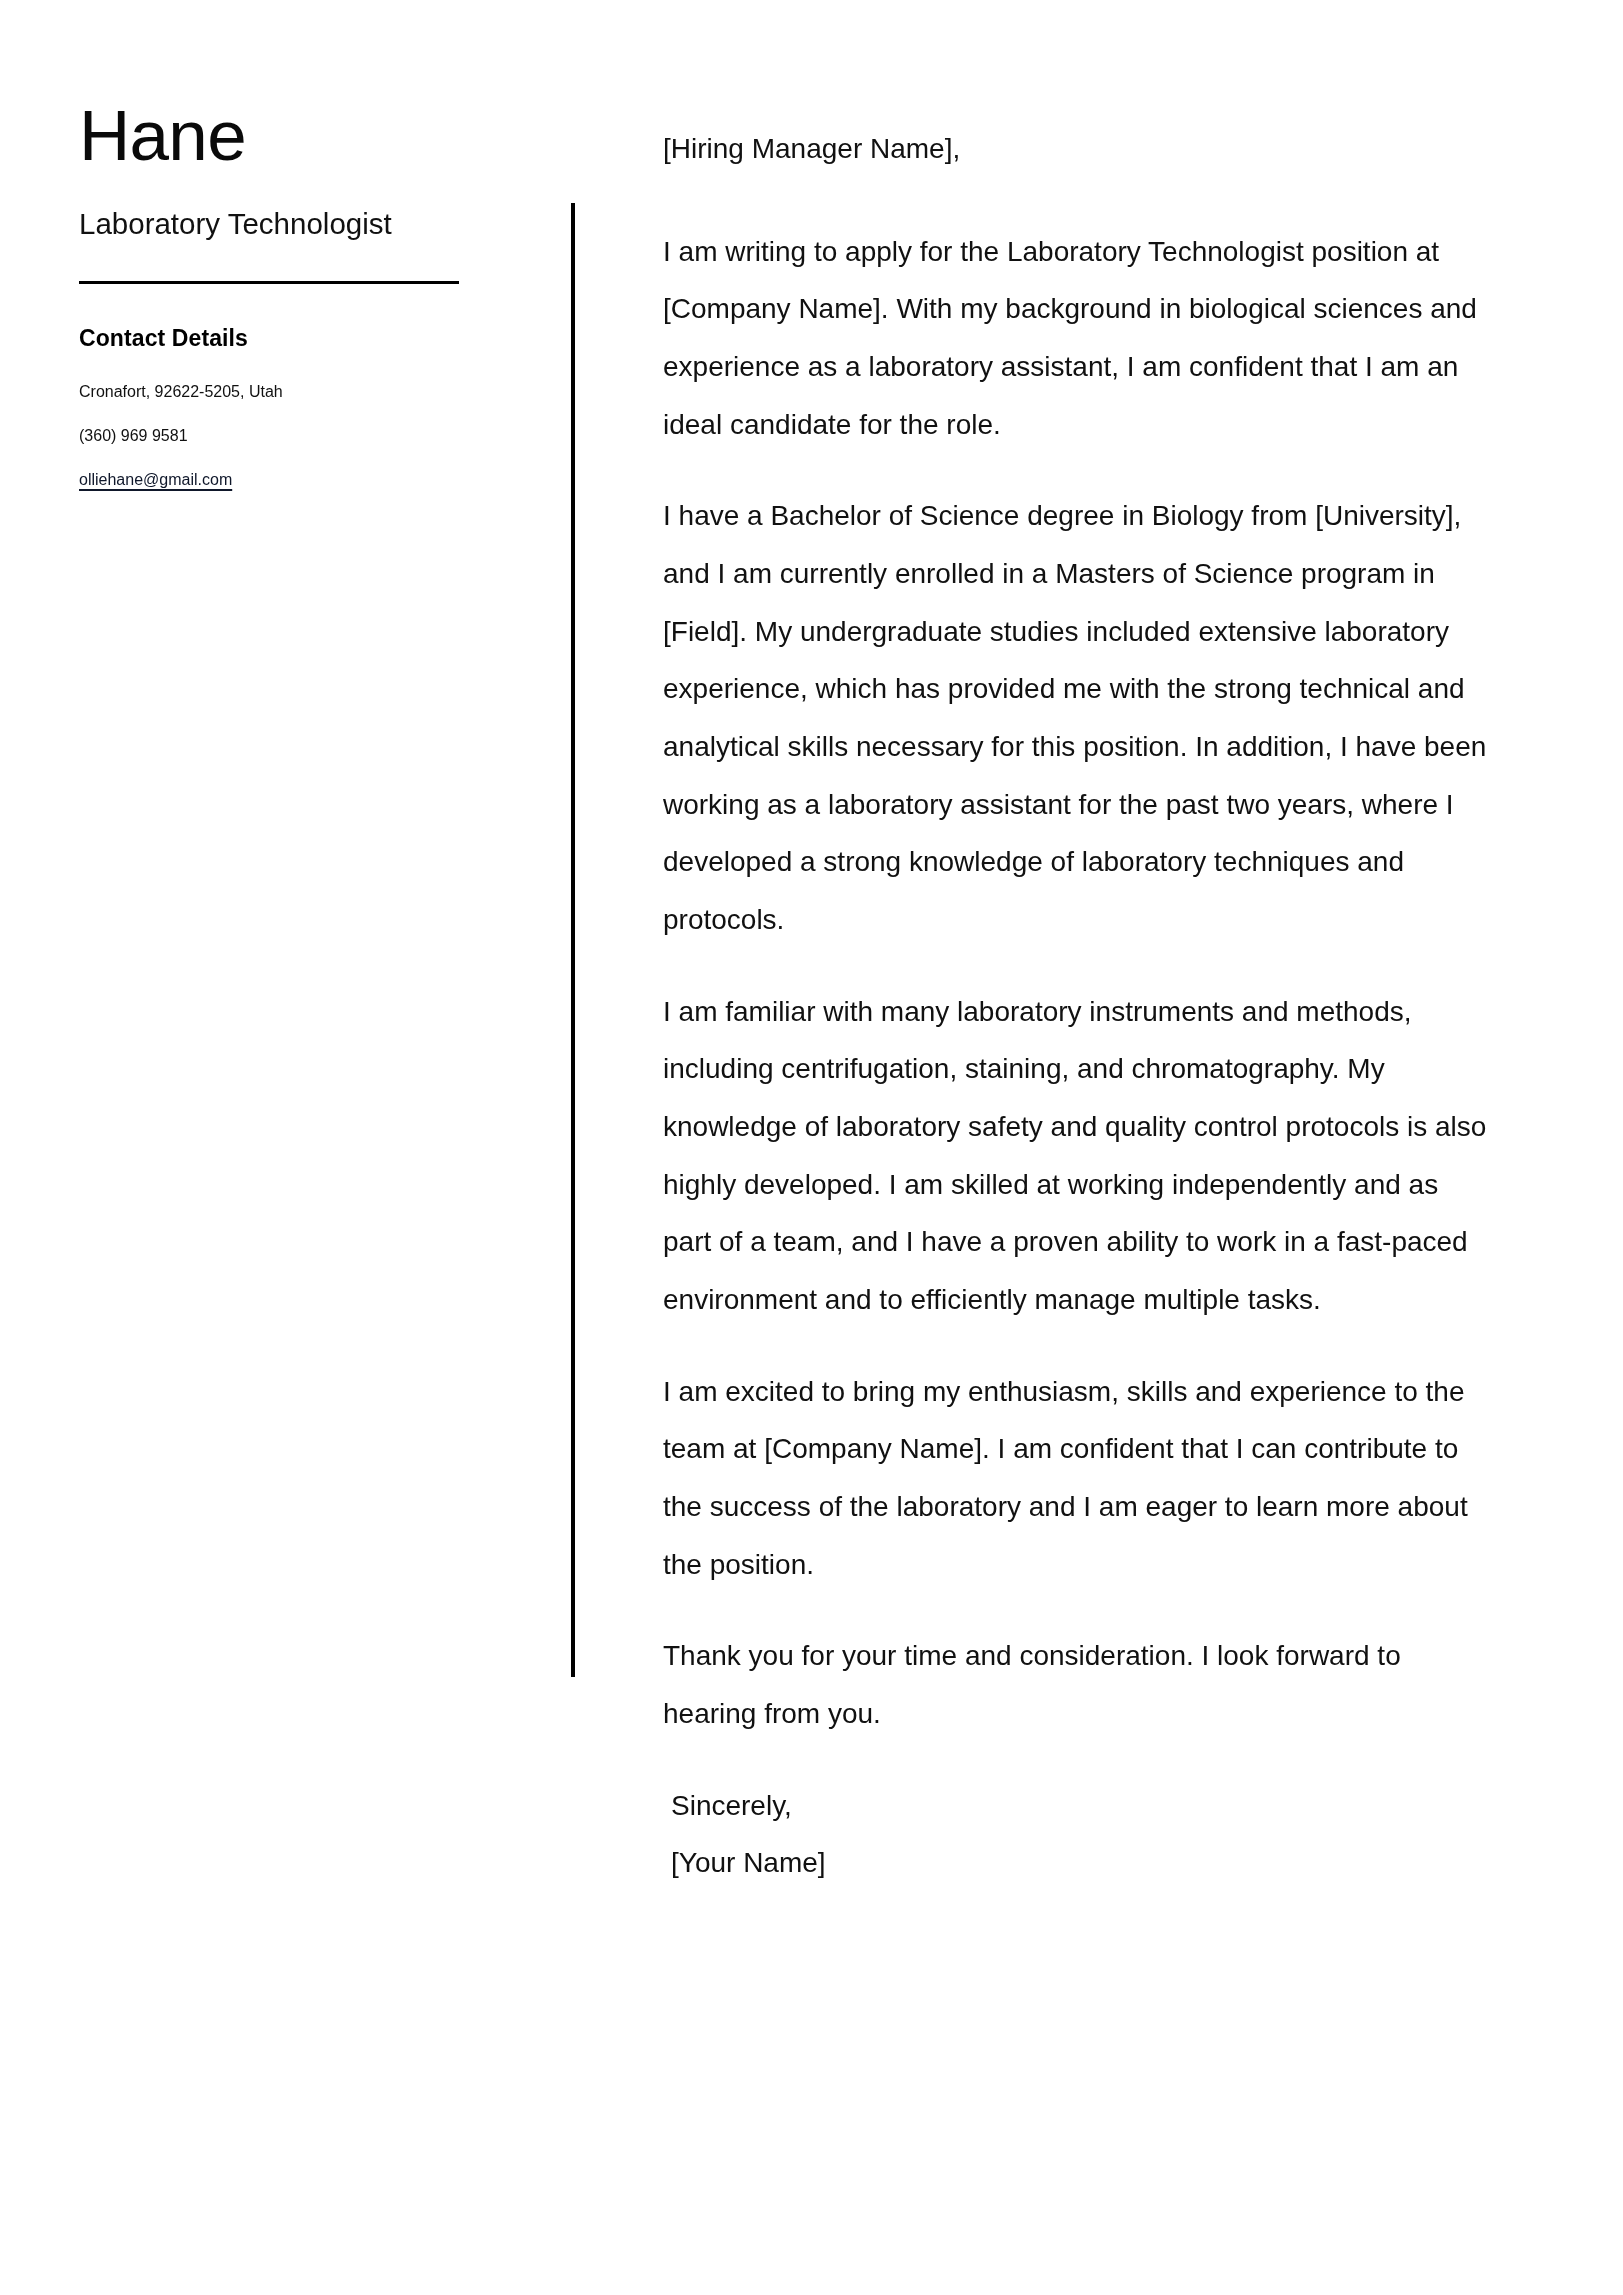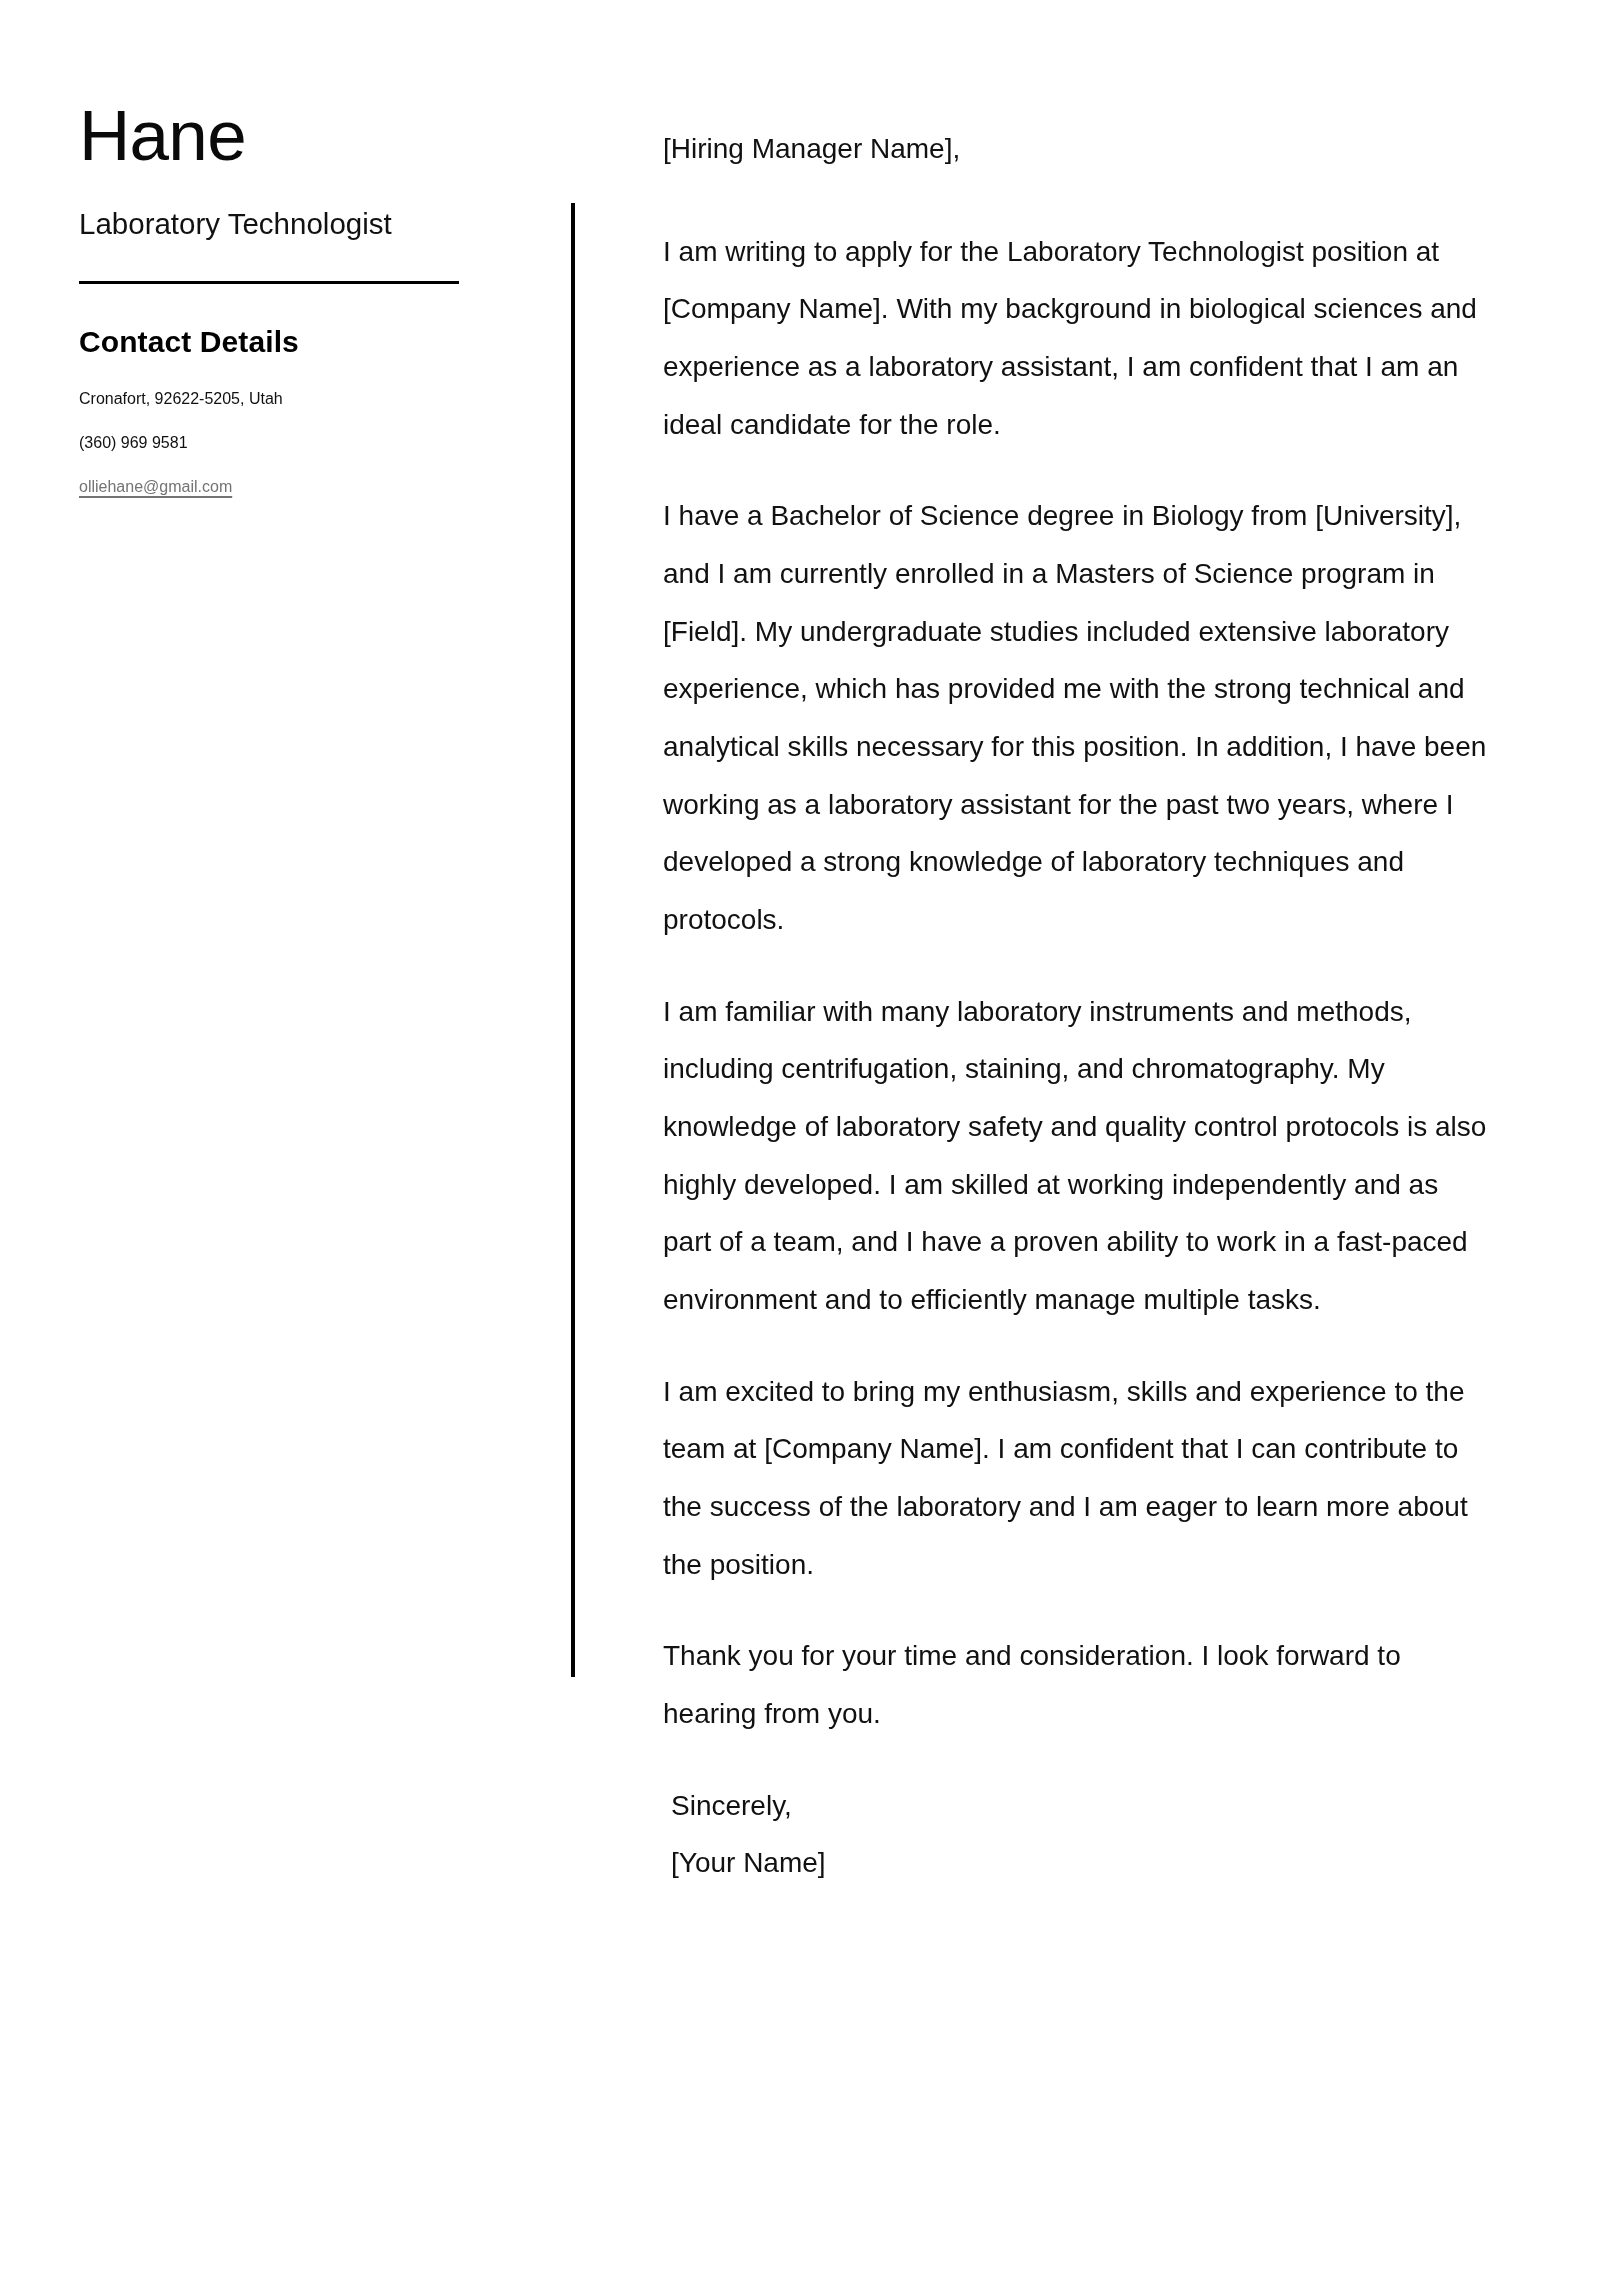--- a/index.html
+++ b/index.html
@@ -57,21 +57,21 @@
 
   .rule {
     margin-top: 37px;
     width: 380px;
     height: 3.3px;
     background: #000000;
   }
 
   .section-heading {
     margin-top: 41px;
-    font-size: 30px;
+    font-size: 23px;
     font-weight: 600;
     letter-spacing: 0.1px;
     color: #000000;
   }
 
   .contact-list {
     margin-top: 27.5px;
     list-style: none;
   }
 
@@ -82,21 +82,21 @@
     color: #111111;
     margin-bottom: 19.6px;
     max-width: 367px;
   }
 
   .contact-item.email {
     margin-bottom: 0;
   }
 
   .email-link {
-    color: #737373;
+    color: #0f172a;
     text-underline-offset: 3.9px;
     text-decoration-thickness: 2px;
     text-align: right;
   }
 
   
   .v-divider {
     position: absolute;
     left: 571px;
     top: 203px;

